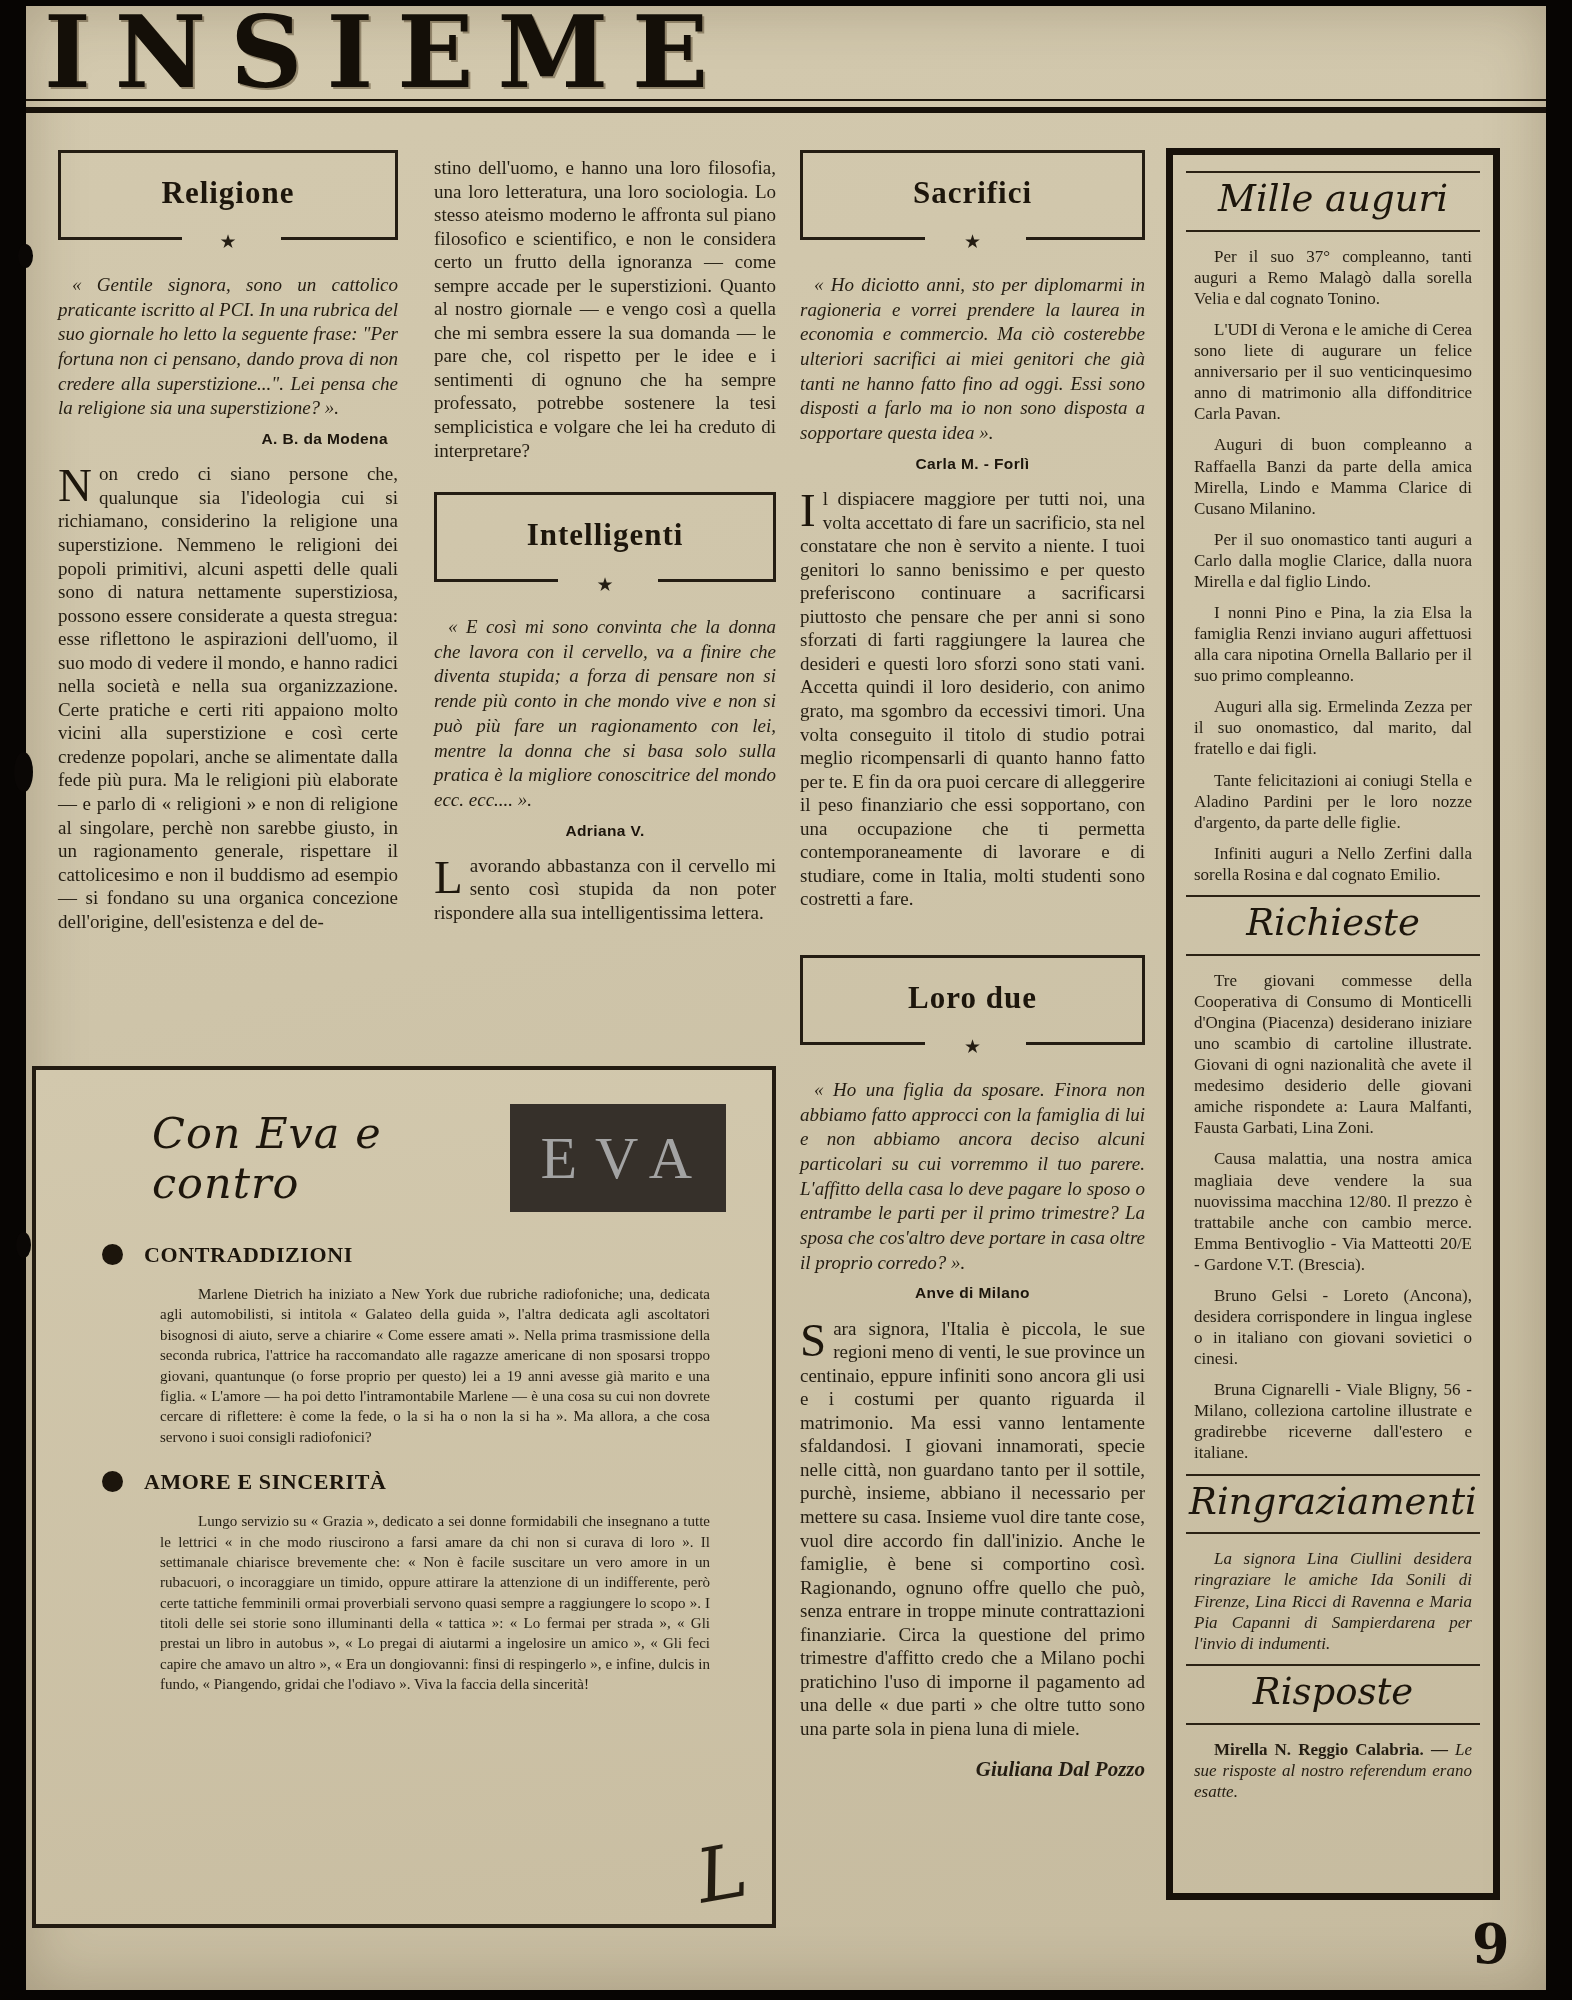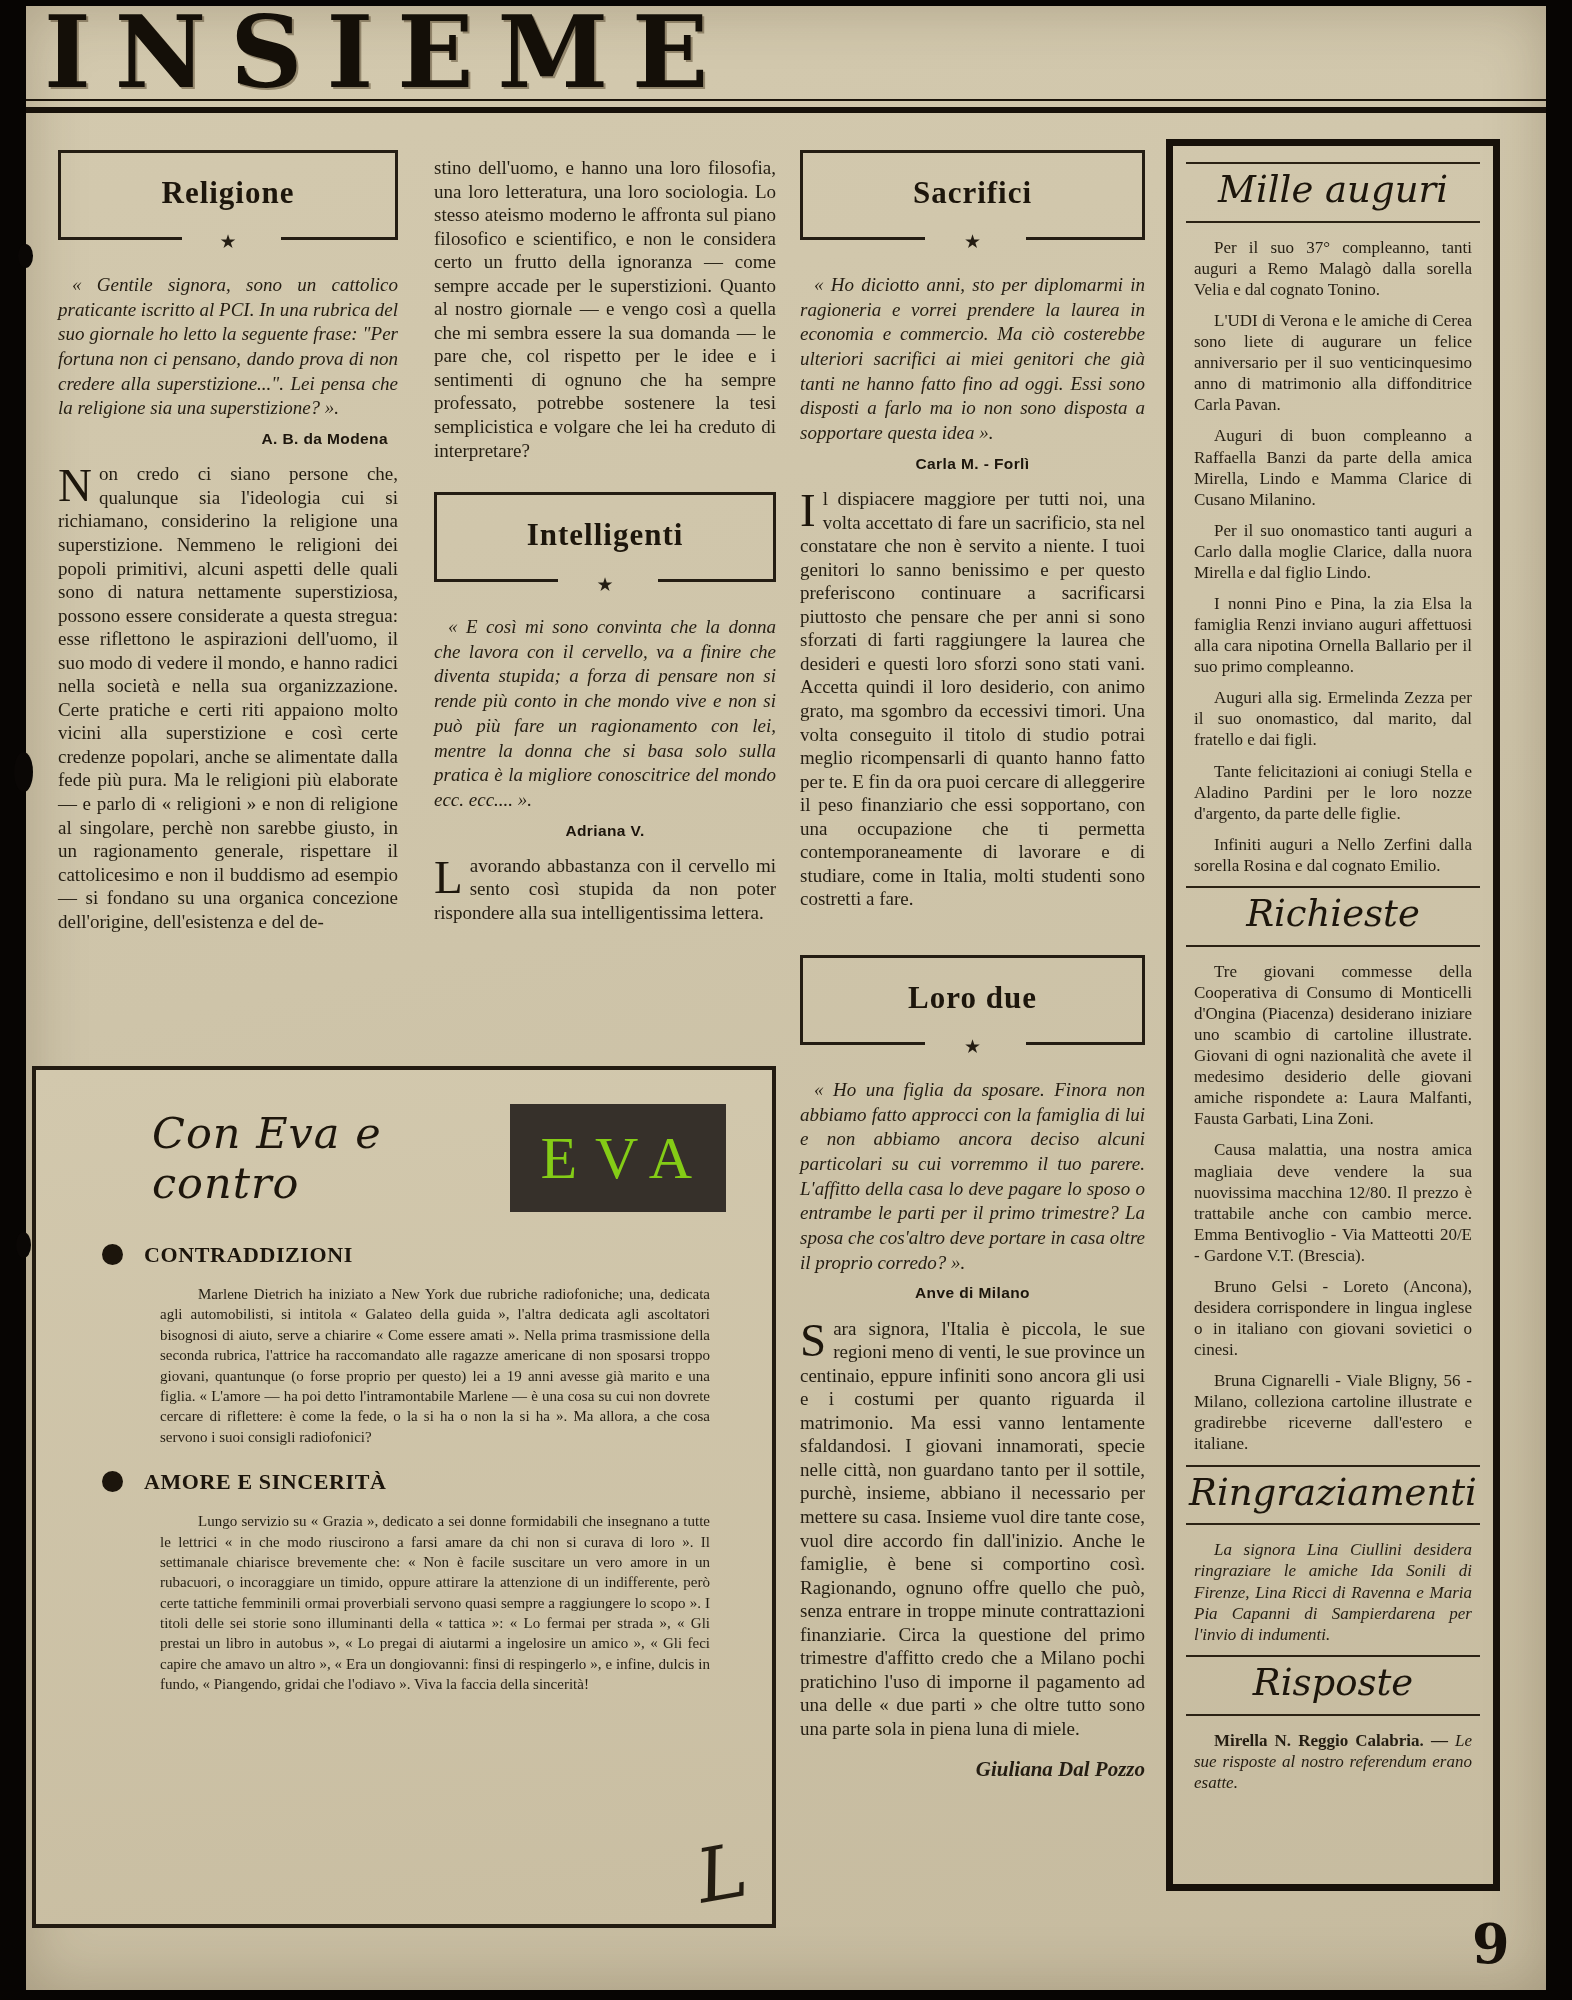--- a/index.html
+++ b/index.html
@@ -35,30 +35,30 @@
   .dropcap{float:left;font-size:47px;line-height:.78;padding:5px 7px 0 0;color:#1d160c;}
   .cont{margin:6px 0 30px;}
   .gap-top{margin-top:44px;}
   .author-sig{font-weight:700;font-style:italic;text-align:right;font-size:21px;margin-top:16px;}
   
   .eva-box{position:absolute;left:32px;top:1066px;width:744px;height:862px;box-sizing:border-box;
            border:4px solid #221b11;background:linear-gradient(175deg,#d2c8ad,#c9bea2);
            padding:28px 46px 20px 108px;}
   .eva-title-row{display:flex;align-items:center;gap:36px;margin:6px 0 30px 8px;}
   .eva-title{font-style:italic;font-size:43px;font-family:"DejaVu Serif",serif;color:#1d160c;letter-spacing:1px;}
-  .eva-logo{background:#36302a;color:#84cc16;font-size:60px;line-height:1;padding:24px 16px 24px 30px;
+  .eva-logo{background:#36302a;color:#a3a3a3;font-size:60px;line-height:1;padding:24px 16px 24px 30px;
             letter-spacing:18px;font-family:"Liberation Serif",serif;}
   .eva-section{position:relative;margin-bottom:22px;}
   .eva-heading{margin:0 0 6px;font-size:22px;font-weight:700;letter-spacing:.6px;color:#1c150c;}
   .bullet{position:absolute;left:-42px;top:2px;width:21px;height:21px;border-radius:50%;background:#1c150c;}
   .eva-text{margin:16px;font-size:15px;line-height:1.36;text-align:justify;text-indent:38px;color:#241d12;}
   .eva-signature{position:absolute;right:26px;bottom:8px;font-style:italic;
                  font-family:"DejaVu Serif",serif;font-size:74px;transform:rotate(-10deg);color:#241d12;}
   
-  .right-panel{position:absolute;left:1166px;top:139px;width:334px;height:1752px;box-sizing:border-box;
+  .right-panel{position:absolute;left:1166px;top:148px;width:334px;height:1752px;box-sizing:border-box;
                border:7px solid #17110a;padding:8px 13px;font-size:17px;line-height:1.24;
                text-align:justify;color:#241d12;}
   .panel-header{text-align:center;font-style:italic;font-weight:400;font-size:37px;line-height:1.05;
                 font-family:"DejaVu Serif",serif;border-top:2px solid #2b2214;border-bottom:2px solid #2b2214;
                 padding:7px 0 11px;margin:8px 0 14px;color:#1d160c;}
   .panel-item{margin:0 8px 10px;text-indent:20px;}
   .panel-item-italic{font-style:italic;}
   .risposte-lead{font-weight:700;}
   .risposte-text{font-style:italic;}
   

